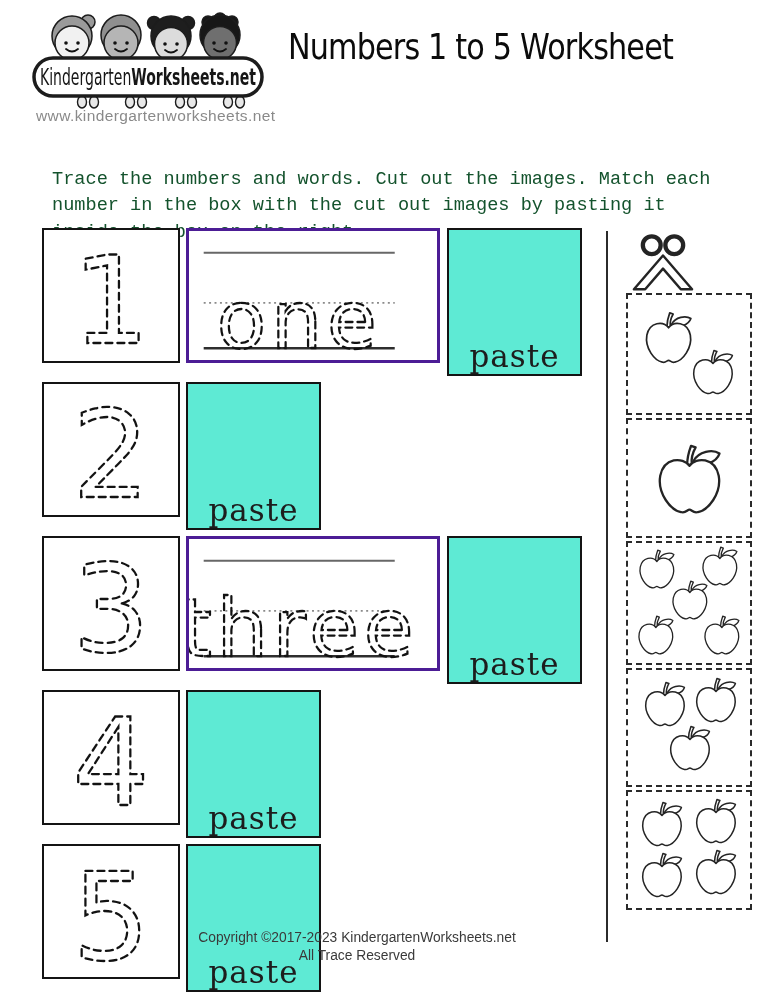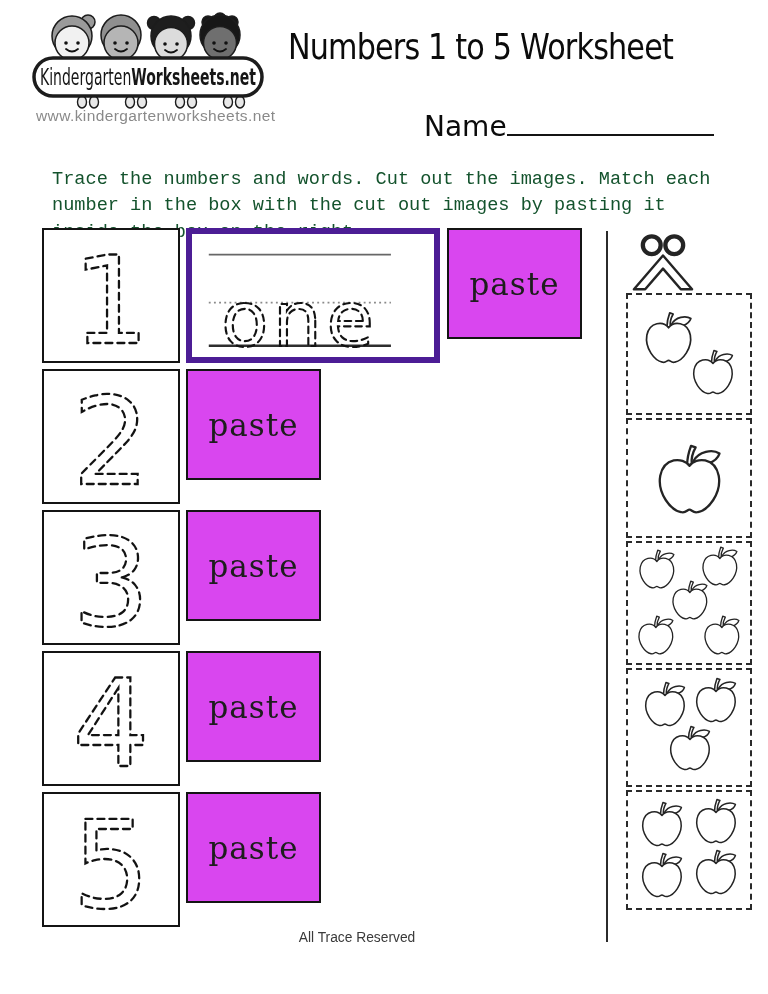--- a/index.html
+++ b/index.html
@@ -20,24 +20,24 @@
   #name-underline{display:inline-block;width:207px;height:24px;
             border-bottom:2px solid #141414;}
   #instructions{position:absolute;left:52px;top:167px;width:676px;font-size:18.6px;
             line-height:1.42;color:#14532d;font-family:Liberation Mono, monospace;}
 
   
   #trace-table{position:absolute;left:42px;top:228px;display:flex;flex-direction:column;gap:6px;}
   .trace-row{display:flex;}
   .num-box{width:138px;height:135px;border:2px solid #141414;box-sizing:border-box;
            margin-right:6px;background:#fff;}
-  .word-box{width:254px;height:135px;border:6px solid #4c1d95;box-sizing:border-box;
+  .word-box{width:254px;height:135px;border:3px solid #4c1d95;box-sizing:border-box;
            margin-right:7px;background:#fff;}
-  .paste-box{width:135px;height:111px;border:2px solid #141414;box-sizing:border-box;
-           background:#d946ef;display:flex;align-items:center;justify-content:center;}
+  .paste-box{width:135px;height:148px;border:2px solid #141414;box-sizing:border-box;
+           background:#5eead4;display:flex;align-items:flex-end;justify-content:center;}
   .num-box svg,.word-box svg{width:100%;height:100%;display:block;}
   .paste-label{font-family:"DejaVu Serif",serif;font-size:31px;color:#1d1d1d;
            letter-spacing:1px;}
   .traced{fill:none;stroke:#121212;stroke-width:2.3px;stroke-dasharray:7 5;
            stroke-linecap:round;font-family:"DejaVu Sans",sans-serif;}
   .traced-num{font-size:122px;}
   .traced-word{font-size:82px;letter-spacing:5px;}
   .gl-top{stroke:#676767;stroke-width:2;}
   .gl-mid{stroke:#8a8a8a;stroke-width:1.8;stroke-dasharray:2 3.5;}
   .gl-base{stroke:#2e2e2e;stroke-width:2.6;}
@@ -109,23 +109,20 @@
 
       <rect x="4" y="48" width="228" height="38" rx="19" fill="#ffffff" class="logo-stroke" stroke-width="3.5"></rect>
       <text x="118" y="75" text-anchor="middle" font-size="23" textLength="216" lengthAdjust="spacingAndGlyphs" font-family="DejaVu Sans, sans-serif" fill="#161616">
         <tspan>Kindergarten</tspan><tspan font-weight="bold">Worksheets.net</tspan>
       </text>
     </svg>
   </div>
 
   <div id="worksheet-title">Numbers 1 to 5 Worksheet</div>
 
-  <div id="name-row">
-    <span>Name</span><span id="name-underline"></span>
-  </div>
 
   <div id="instructions">Trace the numbers and words. Cut out the images. Match each number in the box with the cut out images by pasting it inside the box on the right.</div>
 
   <div id="trace-table">
       <div class="trace-row">
         <div class="num-box">
           <svg viewBox="0 0 134 131">
             <text class="traced traced-num" x="67" y="113" text-anchor="middle">1</text>
           </svg>
         </div>
@@ -148,20 +145,28 @@
           </svg>
         </div>
         <div class="paste-box">
           <span class="paste-label">paste</span>
         </div>
       </div>
       <div class="trace-row">
         <div class="num-box">
           <svg viewBox="0 0 134 131">
             <text class="traced traced-num" x="67" y="113" text-anchor="middle">3</text>
+          </svg>
+        </div>
+        <div class="word-box">
+          <svg viewBox="0 0 250 131">
+            <line class="gl-top" x1="14" y1="22" x2="208" y2="22"></line>
+            <line class="gl-mid" x1="14" y1="73" x2="208" y2="73"></line>
+            <line class="gl-base" x1="14" y1="119" x2="208" y2="119"></line>
+            <text class="traced traced-word" x="111" y="119" text-anchor="middle">three</text>
           </svg>
         </div>
         <div class="paste-box">
           <span class="paste-label">paste</span>
         </div>
       </div>
       <div class="trace-row">
         <div class="num-box">
           <svg viewBox="0 0 134 131">
             <text class="traced traced-num" x="67" y="113" text-anchor="middle">4</text>
@@ -303,16 +308,17 @@
           <svg viewBox="0 0 100 100">
             <path class="ap" d="M47 30 C47 19 49 13 52 5 L58 7 C54 14 52 21 53 29 Z"></path>
             <path class="ap" d="M55 25 C62 12 80 9 89 15 C85 27 66 33 55 25 Z"></path>
             <path class="ap" d="M50 31 C41 19 17 20 12 44 C8 67 26 89 39 91 C45 93 47 88 50 88 C53 88 55 93 61 91 C74 89 92 67 88 44 C83 20 59 19 50 31 Z"></path>
           </svg>
         </div>
       </div>
     </div>
 
   <div id="footer">
+    <div>Copyright ©2017-2023 KindergartenWorksheets.net</div>
     <div>All Trace Reserved</div>
   </div>
 
 </div>
 
 </body></html>

